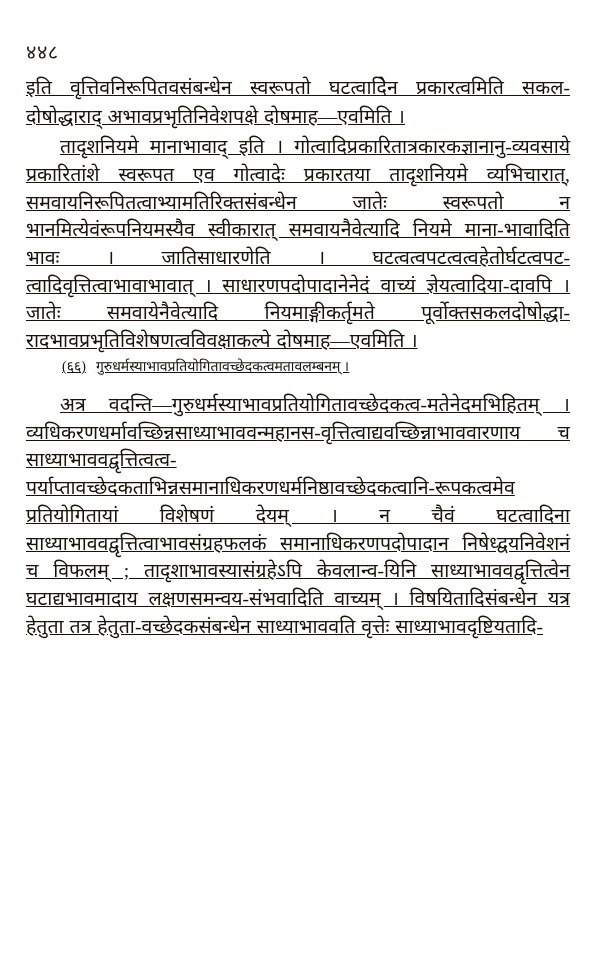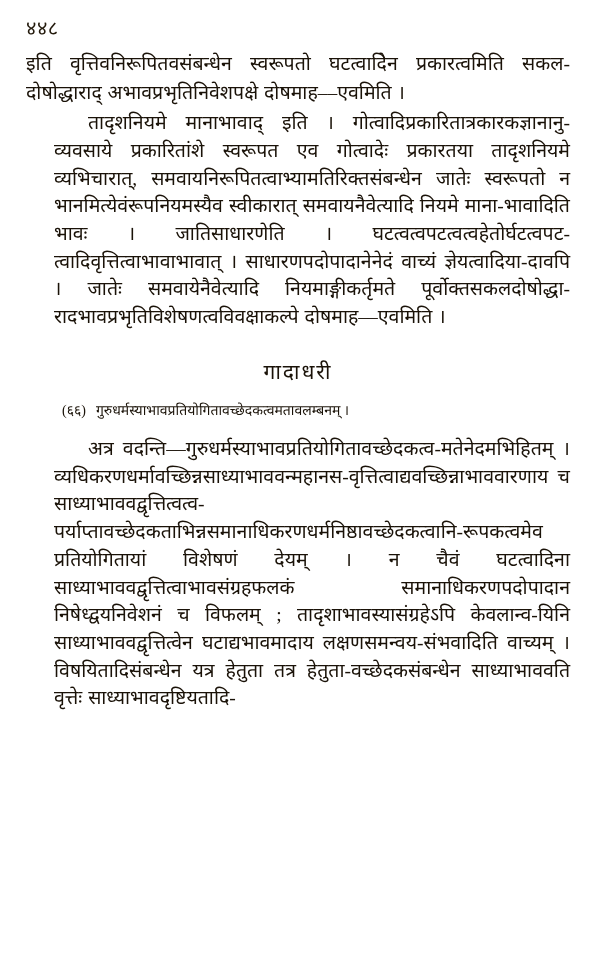--- a/index.html
+++ b/index.html
@@ -20,53 +20,54 @@
     height: 979px;
     box-sizing: border-box;
     padding: 14px 30px 0 26px;
   }
   .header-row {
     display: flex;
     align-items: baseline;
     justify-content: flex-start;
     position: relative;
     height: 34px;
+    margin-top: 24px;
   }
   .folio {
     font-size: 20px;
     letter-spacing: 0.5px;
     color: #231a0c;
   }
   .running-title {
     position: absolute;
     left: 0;
     right: 0;
     text-align: center;
     font-size: 20px;
     color: #231a0c;
     letter-spacing: 0.3px;
   }
   .body {
     margin-top: 2px;
+    text-decoration: underline;
   }
   .para {
     font-size: 19.5px;
     line-height: 1.47;
     text-align: justify;
     text-justify: inter-word;
     color: #1a1208;
     margin: 0 0 2px 0;
     word-spacing: 1px;
   }
   .para.indent {
     text-indent: 34px;
   }
   .para.tight {
     line-height: 1.42;
-    margin-left: 28px;
   }
   .section-head {
     text-align: center;
     font-size: 20px;
     margin: 22px 0 14px 0;
     letter-spacing: 1px;
     color: #1a1208;
   }
   .section-head.second {
     margin: 26px 0 16px 0;
@@ -93,21 +94,20 @@
     <div class="folio">४४८</div>
   </div>
 
   <div class="body">
 
     <p class="para">इति वृत्तिवनिरूपितवसंबन्धेन स्वरूपतो घटत्वादेिन प्रकारत्वमिति सकल-दोषोद्धाराद् अभावप्रभृतिनिवेशपक्षे दोषमाह––एवमिति ।</p>
 
 
     <p class="para indent tight">तादृशनियमे मानाभावाद् इति । गोत्वादिप्रकारितात्रकारकज्ञानानु-व्यवसाये प्रकारितांशे स्वरूपत एव गोत्वादेः प्रकारतया तादृशनियमे व्यभिचारात्, समवायनिरूपितत्वाभ्यामतिरिक्तसंबन्धेन जातेः स्वरूपतो न भानमित्येवंरूपनियमस्यैव स्वीकारात् समवायनैवेत्यादि नियमे माना-भावादिति भावः । जातिसाधारणेति । घटत्वत्वपटत्वत्वहेतोर्घटत्वपट-त्वादिवृत्तित्वाभावाभावात् । साधारणपदोपादानेनेदं वाच्यं ज्ञेयत्वादिया-दावपि । जातेः समवायेनैवेत्यादि नियमाङ्गीकर्तृमते पूर्वोक्तसकलदोषोद्धा-रादभावप्रभृतिविशेषणत्वविवक्षाकल्पे दोषमाह––एवमिति ।</p>
 
-    <div class="section-head second">गादाधरी</div>
 
     <p class="numbered">
       <span class="num">(६६)</span><span>गुरुधर्मस्याभावप्रतियोगितावच्छेदकत्वमतावलम्बनम् ।</span>
     </p>
 
     <p class="para indent tight">अत्र वदन्ति––गुरुधर्मस्याभावप्रतियोगितावच्छेदकत्व-मतेनेदमभिहितम् । व्यधिकरणधर्मावच्छिन्नसाध्याभाववन्महानस-वृत्तित्वाद्यवच्छिन्नाभाववारणाय च साध्याभाववद्वृत्तित्वत्व-पर्याप्तावच्छेदकताभिन्नसमानाधिकरणधर्मनिष्ठावच्छेदकत्वानि-रूपकत्वमेव प्रतियोगितायां विशेषणं देयम् । न चैवं घटत्वादिना साध्याभाववद्वृत्तित्वाभावसंग्रहफलकं समानाधिकरणपदोपादान निषेध्द्वयनिवेशनं च विफलम् ; तादृशाभावस्यासंग्रहेऽपि केवलान्व-यिनि साध्याभाववद्वृत्तित्वेन घटाद्यभावमादाय लक्षणसमन्वय-संभवादिति वाच्यम् । विषयितादिसंबन्धेन यत्र हेतुता तत्र हेतुता-वच्छेदकसंबन्धेन साध्याभाववति वृत्तेः साध्याभावदृष्टियतादि-</p>
 
   </div>
 </div>
 

